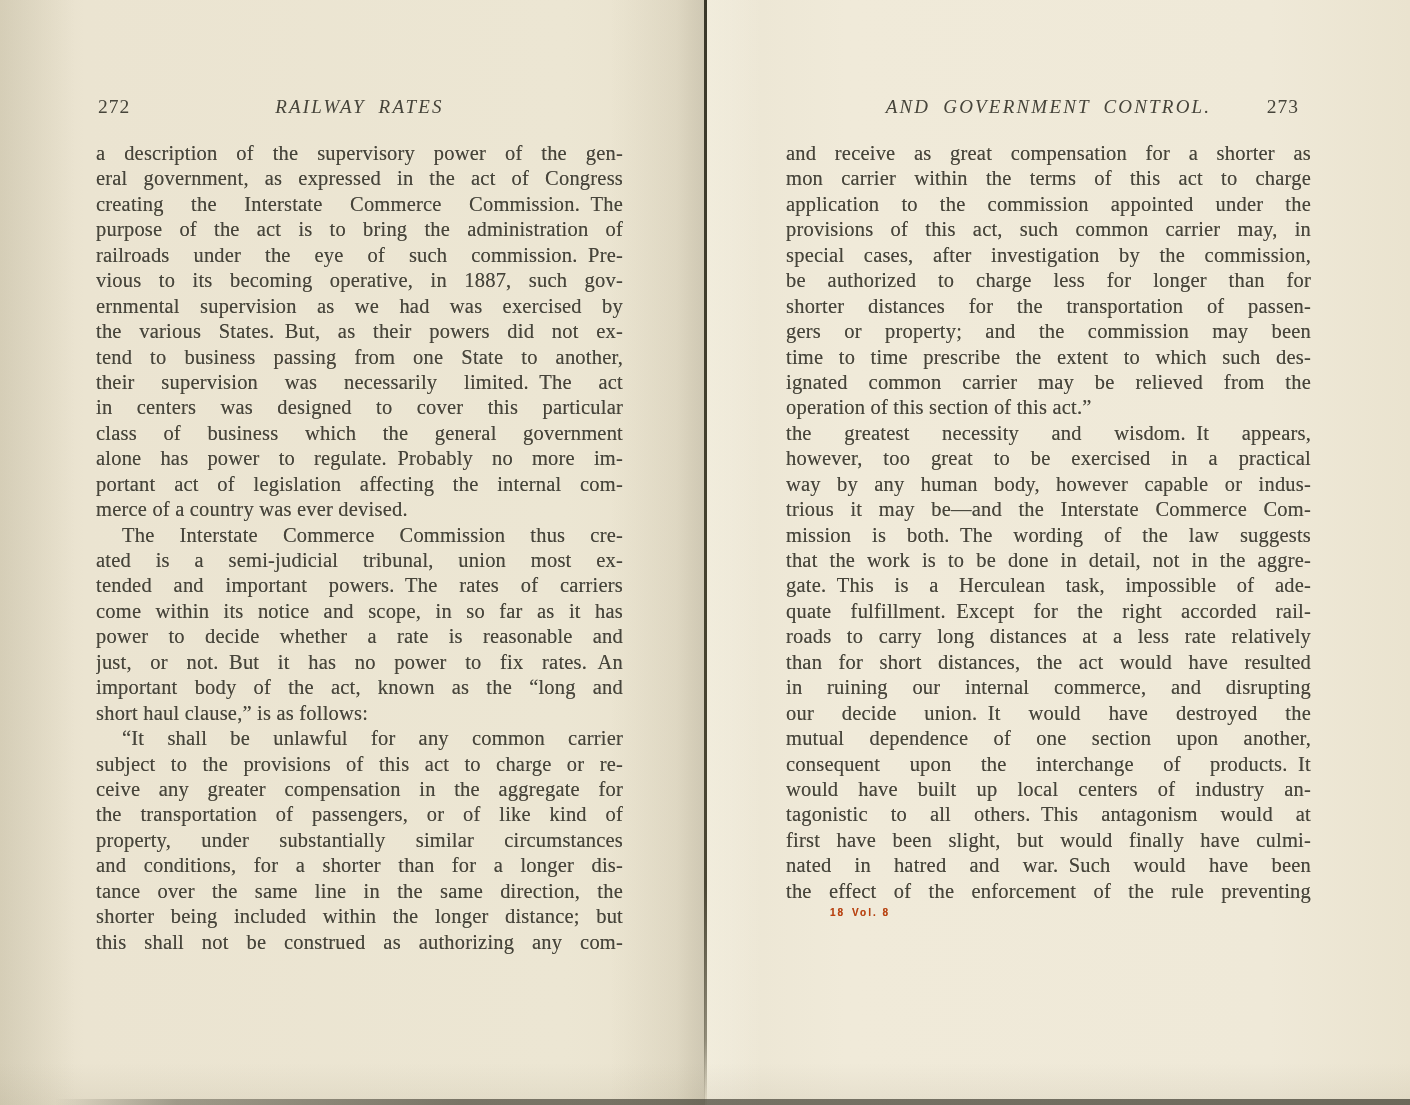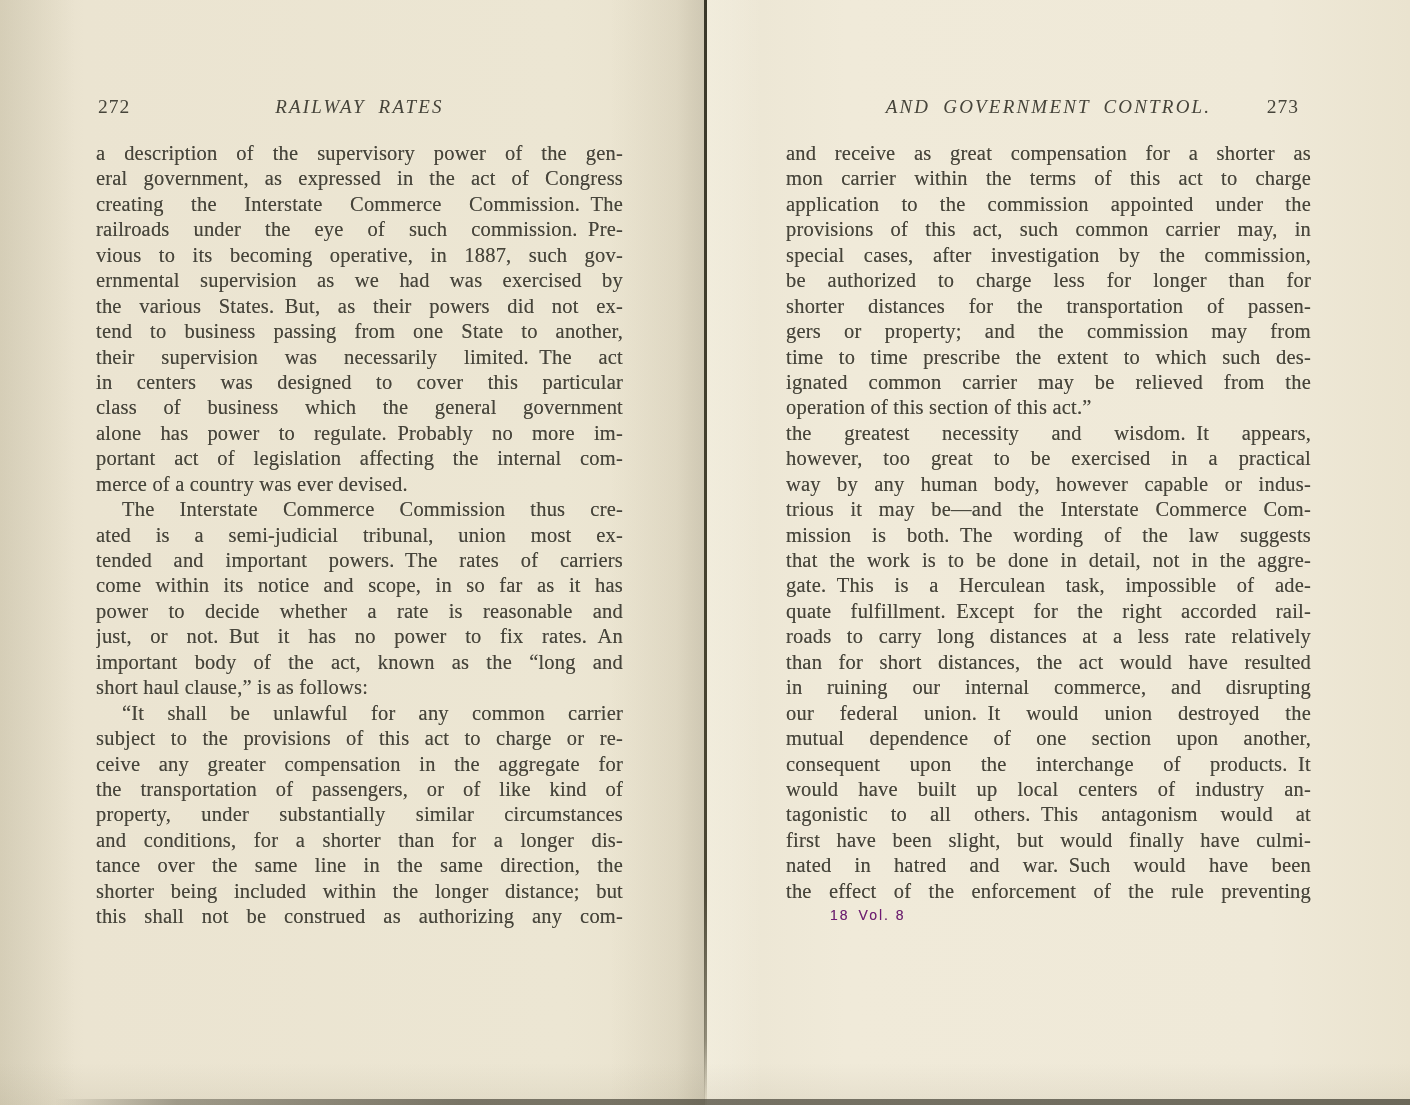--- a/index.html
+++ b/index.html
@@ -70,22 +70,22 @@
     text-align-last: justify;
     overflow: hidden;
     text-shadow: 0 0 0.5px rgba(70,68,58,0.55);
   }
   .line.para-end { text-align-last: left; }
   .line.indent  { text-indent: 26px; }
 
   .signature {
     margin: 3px 0 0 44px;
     font-family: "Liberation Sans", sans-serif;
-    font-weight: normal; font-size: 14px; letter-spacing: 2px;
-    color: #701a75;
+    font-weight: bold; font-size: 10px; letter-spacing: 2px;
+    color: #c2410c;
     text-shadow: 0 0 0.5px rgba(75,73,64,0.5);
   }
 </style>
 </head>
 <body>
 
 <div class="left-edge-shade"></div>
 <div class="gutter-shadow-left"></div>
 <div class="gutter-line"></div>
 <div class="gutter-highlight-right"></div>
@@ -94,20 +94,21 @@
 
 <div class="page page-left">
   <div class="running-head">
     <span class="page-number">272</span>
     <span>RAILWAY RATES</span>
   </div>
   <div class="body-text">
       <div class="line">a description of the supervisory power of the gen-</div>
       <div class="line">eral government, as expressed in the act of Congress</div>
       <div class="line">creating the Interstate Commerce Commission. The</div>
+      <div class="line">purpose of the act is to bring the administration of</div>
       <div class="line">railroads under the eye of such commission. Pre-</div>
       <div class="line">vious to its becoming operative, in 1887, such gov-</div>
       <div class="line">ernmental supervision as we had was exercised by</div>
       <div class="line">the various States. But, as their powers did not ex-</div>
       <div class="line">tend to business passing from one State to another,</div>
       <div class="line">their supervision was necessarily limited. The act</div>
       <div class="line">in centers was designed to cover this particular</div>
       <div class="line">class of business which the general government</div>
       <div class="line">alone has power to regulate. Probably no more im-</div>
       <div class="line">portant act of legislation affecting the internal com-</div>
@@ -138,36 +139,36 @@
     <span class="page-number">273</span>
   </div>
   <div class="body-text">
       <div class="line">and receive as great compensation for a shorter as</div>
       <div class="line">mon carrier within the terms of this act to charge</div>
       <div class="line">application to the commission appointed under the</div>
       <div class="line">provisions of this act, such common carrier may, in</div>
       <div class="line">special cases, after investigation by the commission,</div>
       <div class="line">be authorized to charge less for longer than for</div>
       <div class="line">shorter distances for the transportation of passen-</div>
-      <div class="line">gers or property; and the commission may from</div>
+      <div class="line">gers or property; and the commission may been</div>
       <div class="line">time to time prescribe the extent to which such des-</div>
       <div class="line">ignated common carrier may be relieved from the</div>
       <div class="line para-end">operation of this section of this act.”</div>
       <div class="line">the greatest necessity and wisdom. It appears,</div>
       <div class="line">however, too great to be exercised in a practical</div>
       <div class="line">way by any human body, however capable or indus-</div>
       <div class="line">trious it may be—and the Interstate Commerce Com-</div>
       <div class="line">mission is both. The wording of the law suggests</div>
       <div class="line">that the work is to be done in detail, not in the aggre-</div>
       <div class="line">gate. This is a Herculean task, impossible of ade-</div>
       <div class="line">quate fulfillment. Except for the right accorded rail-</div>
       <div class="line">roads to carry long distances at a less rate relatively</div>
       <div class="line">than for short distances, the act would have resulted</div>
       <div class="line">in ruining our internal commerce, and disrupting</div>
-      <div class="line">our federal union. It would union destroyed the</div>
+      <div class="line">our decide union. It would have destroyed the</div>
       <div class="line">mutual dependence of one section upon another,</div>
       <div class="line">consequent upon the interchange of products. It</div>
       <div class="line">would have built up local centers of industry an-</div>
       <div class="line">tagonistic to all others. This antagonism would at</div>
       <div class="line">first have been slight, but would finally have culmi-</div>
       <div class="line">nated in hatred and war. Such would have been</div>
       <div class="line">the effect of the enforcement of the rule preventing</div>
     </div>
   <div class="signature">18 Vol. 8</div>
 </div>

